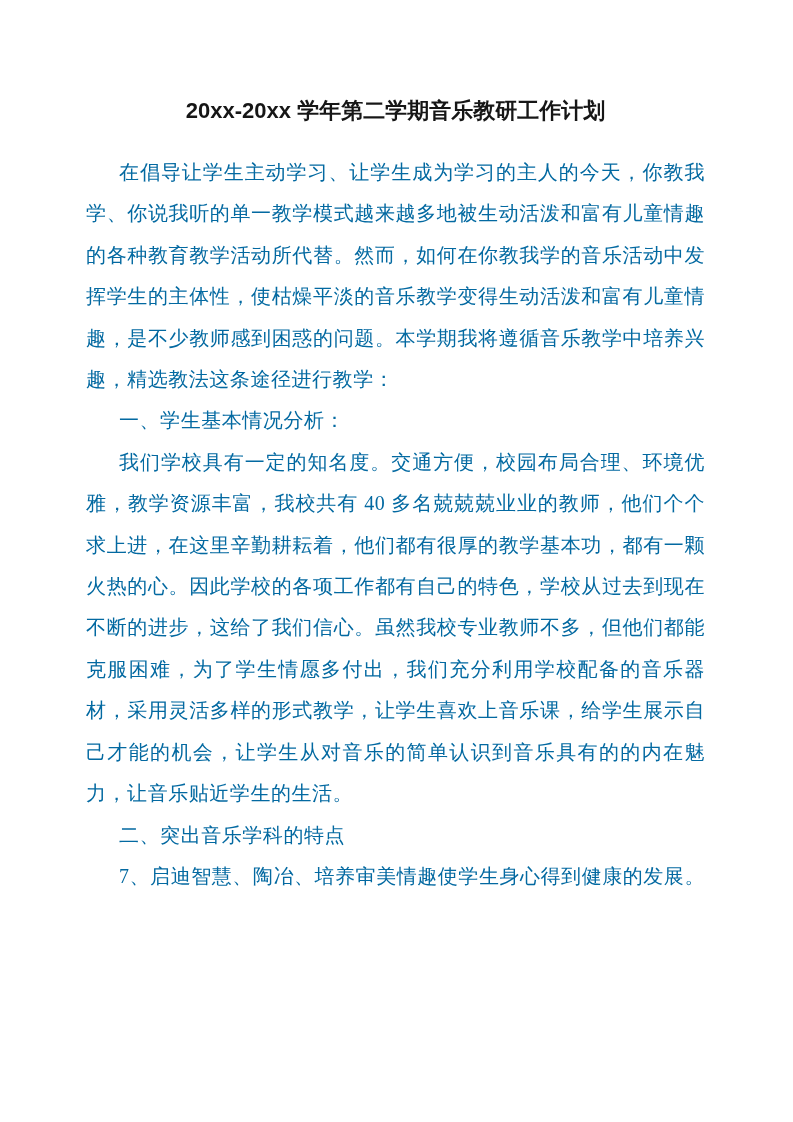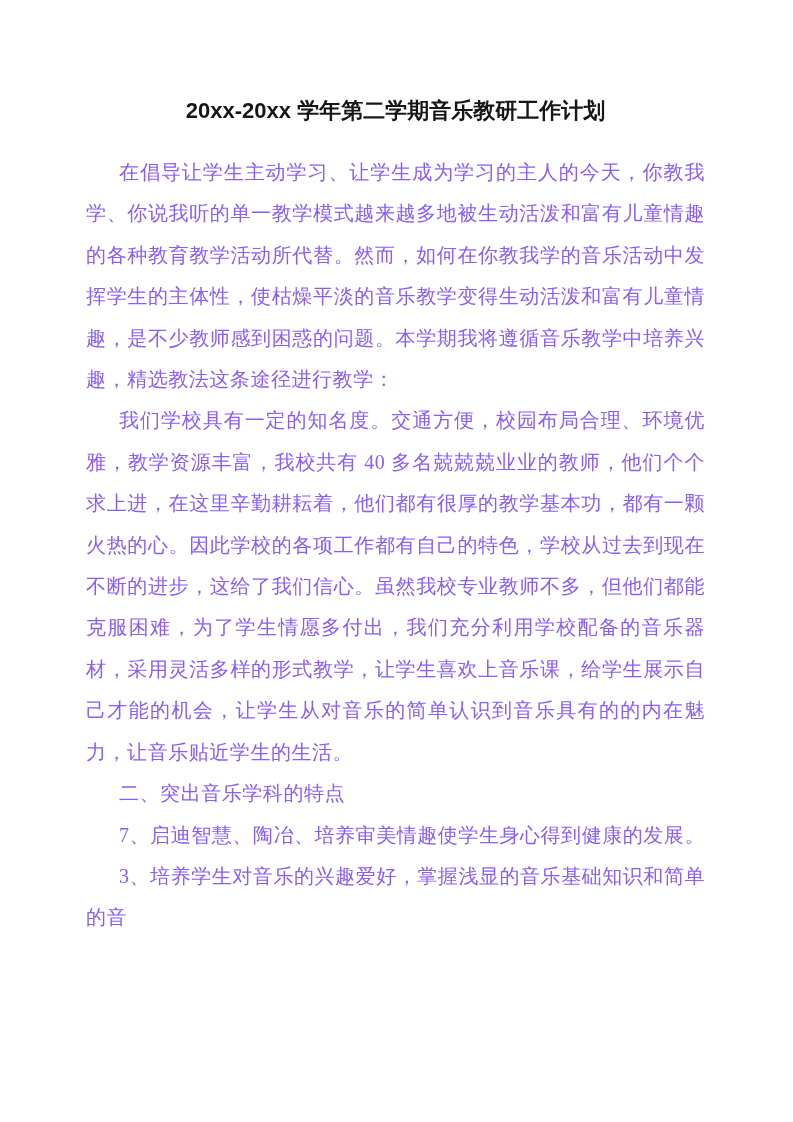--- a/index.html
+++ b/index.html
@@ -29,33 +29,33 @@
     white-space: nowrap;
   }
   .para {
     margin: 0;
     font-family: "Liberation Serif", "DejaVu Serif", serif;
     font-size: 20px;
     line-height: 41.4px;
     letter-spacing: 0.55px;
     text-align: justify;
     text-indent: 1.65em;
-    color: #8b5cf6;
+    color: #0369a1;
   }
 </style>
 </head>
 <body>
 
 <div class="page">
   <h1 class="doc-title">20xx-20xx 学年第二学期音乐教研工作计划</h1>
 
   <p class="para">在倡导让学生主动学习、让学生成为学习的主人的今天，你教我学、你说我听的单一教学模式越来越多地被生动活泼和富有儿童情趣的各种教育教学活动所代替。然而，如何在你教我学的音乐活动中发挥学生的主体性，使枯燥平淡的音乐教学变得生动活泼和富有儿童情趣，是不少教师感到困惑的问题。本学期我将遵循音乐教学中培养兴趣，精选教法这条途径进行教学：</p>
 
+  <p class="para">一、学生基本情况分析：</p>
 
   <p class="para">我们学校具有一定的知名度。交通方便，校园布局合理、环境优雅，教学资源丰富，我校共有 40 多名兢兢兢业业的教师，他们个个求上进，在这里辛勤耕耘着，他们都有很厚的教学基本功，都有一颗火热的心。因此学校的各项工作都有自己的特色，学校从过去到现在不断的进步，这给了我们信心。虽然我校专业教师不多，但他们都能克服困难，为了学生情愿多付出，我们充分利用学校配备的音乐器材，采用灵活多样的形式教学，让学生喜欢上音乐课，给学生展示自己才能的机会，让学生从对音乐的简单认识到音乐具有的的内在魅力，让音乐贴近学生的生活。</p>
 
   <p class="para">二、突出音乐学科的特点</p>
 
 
   <p class="para">7、启迪智慧、陶冶、培养审美情趣使学生身心得到健康的发展。</p>
 
-  <p class="para">3、培养学生对音乐的兴趣爱好，掌握浅显的音乐基础知识和简单的音</p>
 </div>
 
 </body></html>

